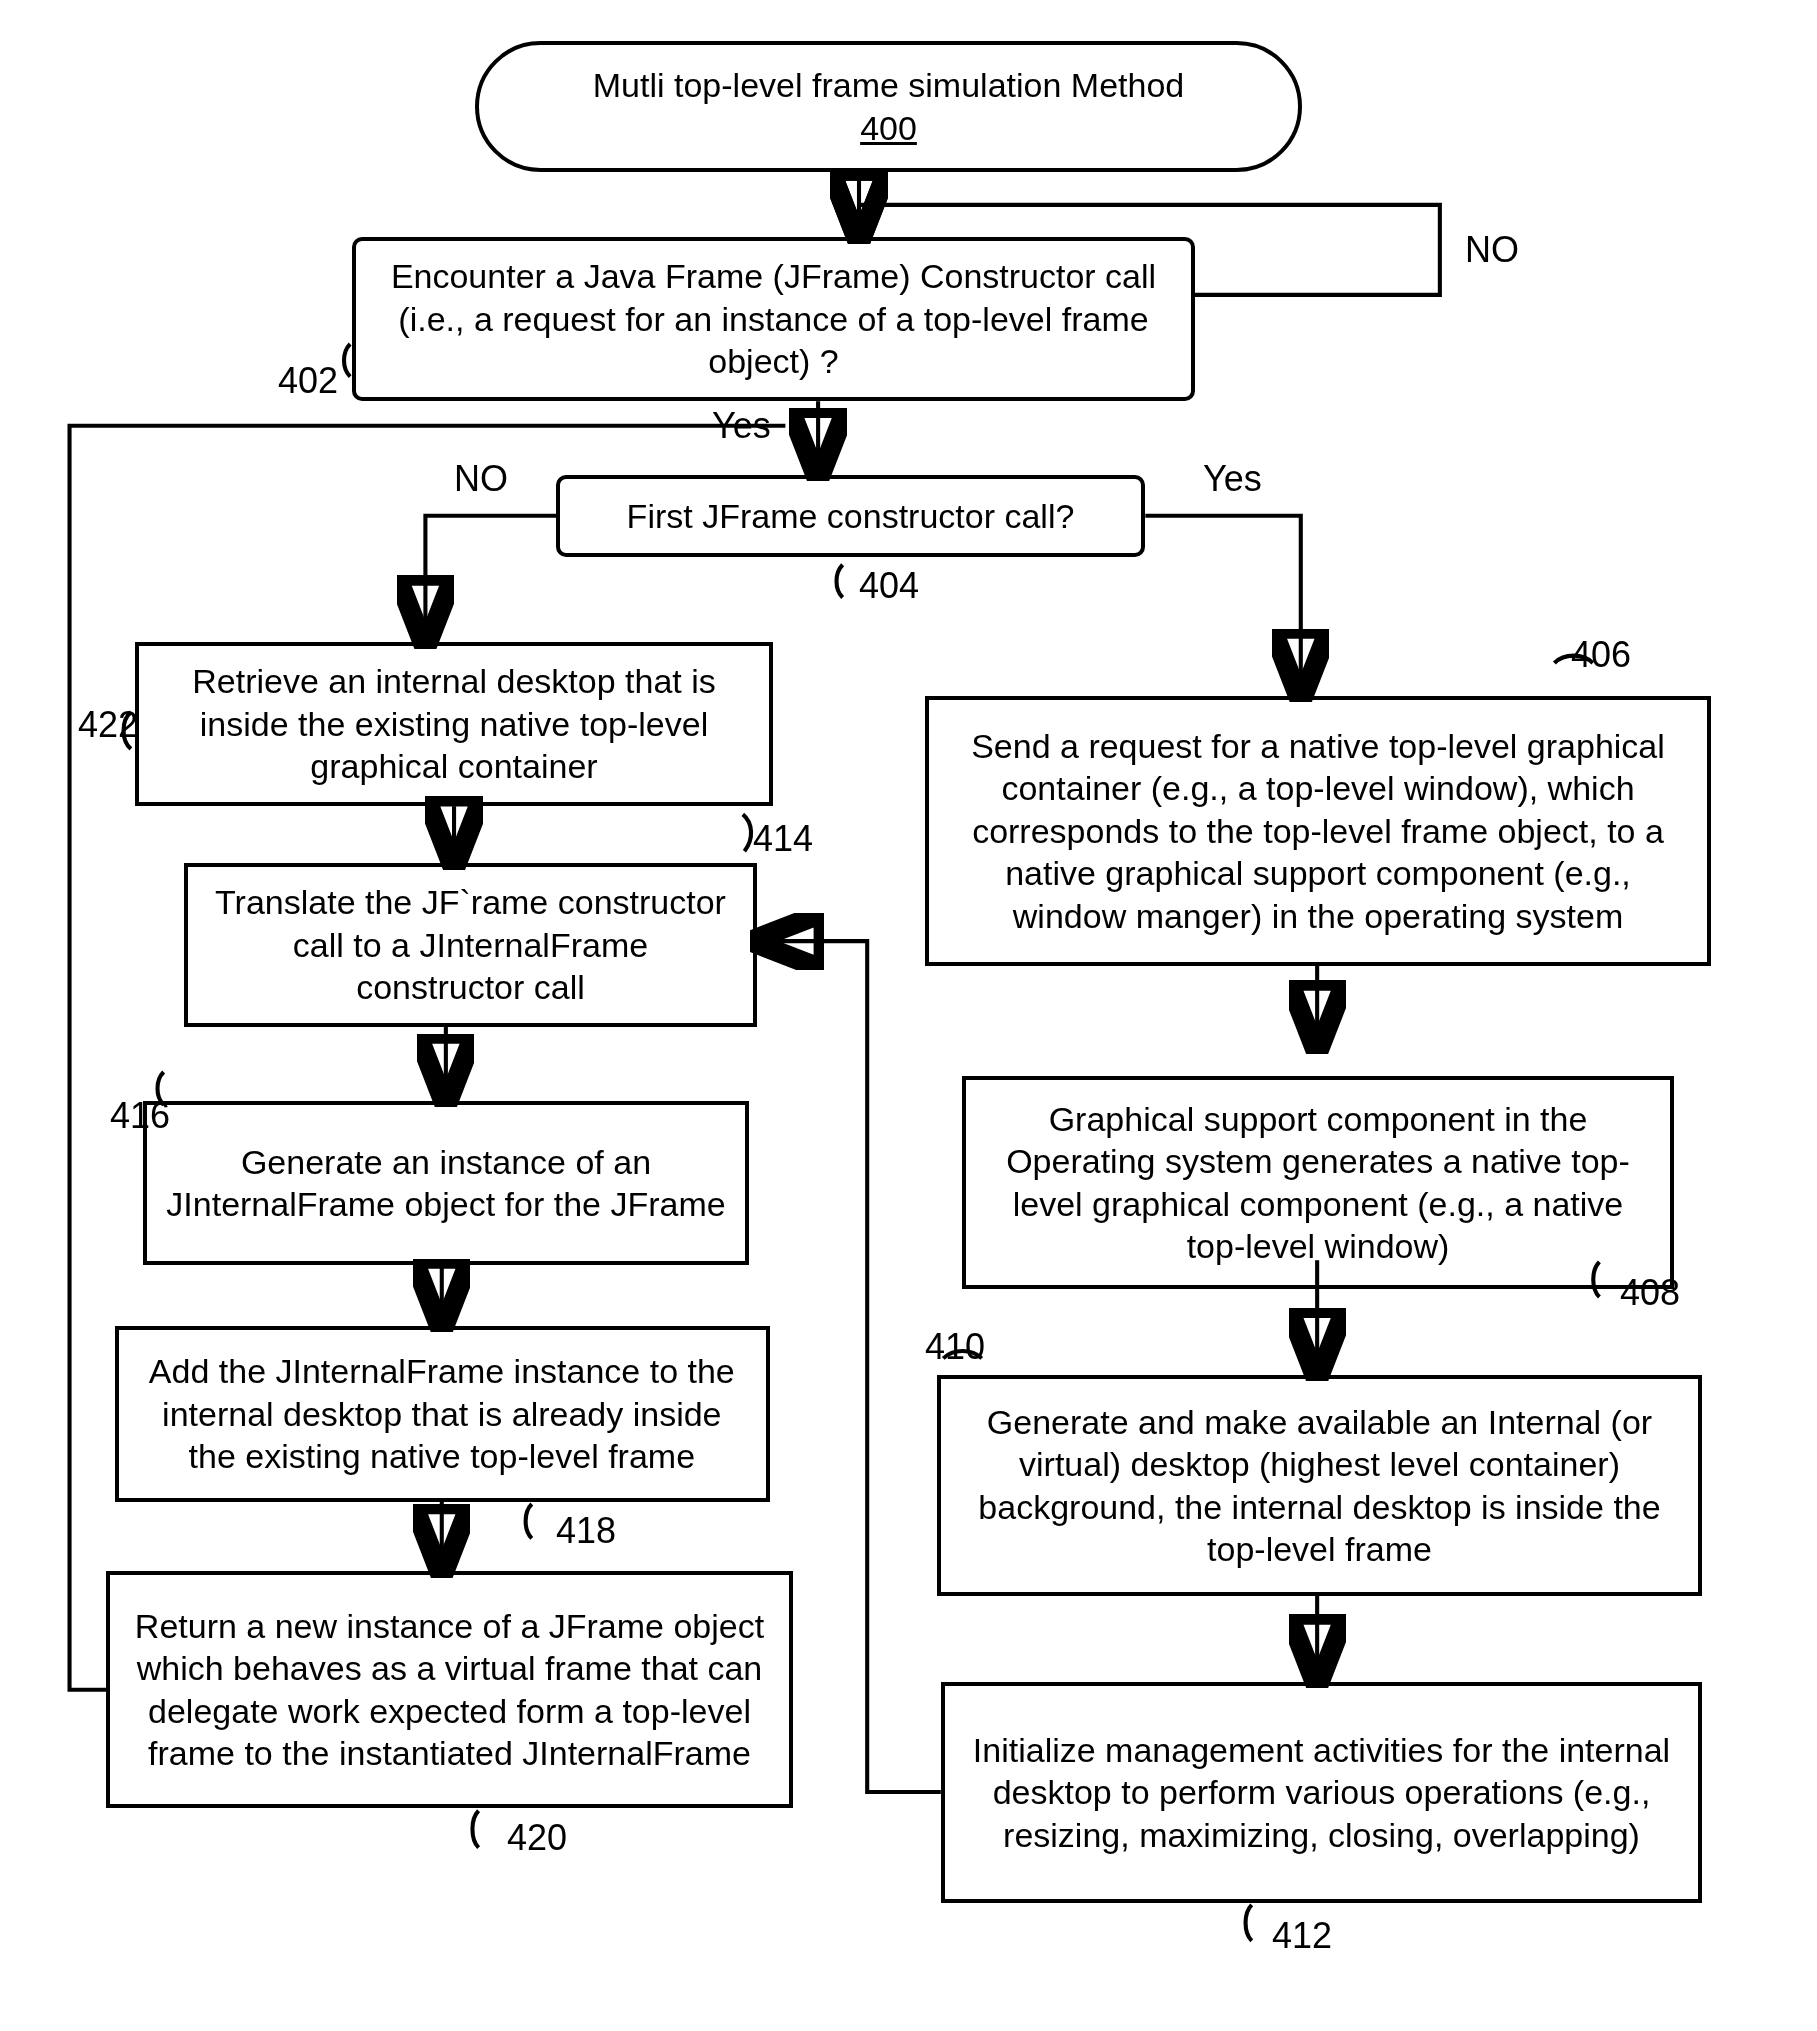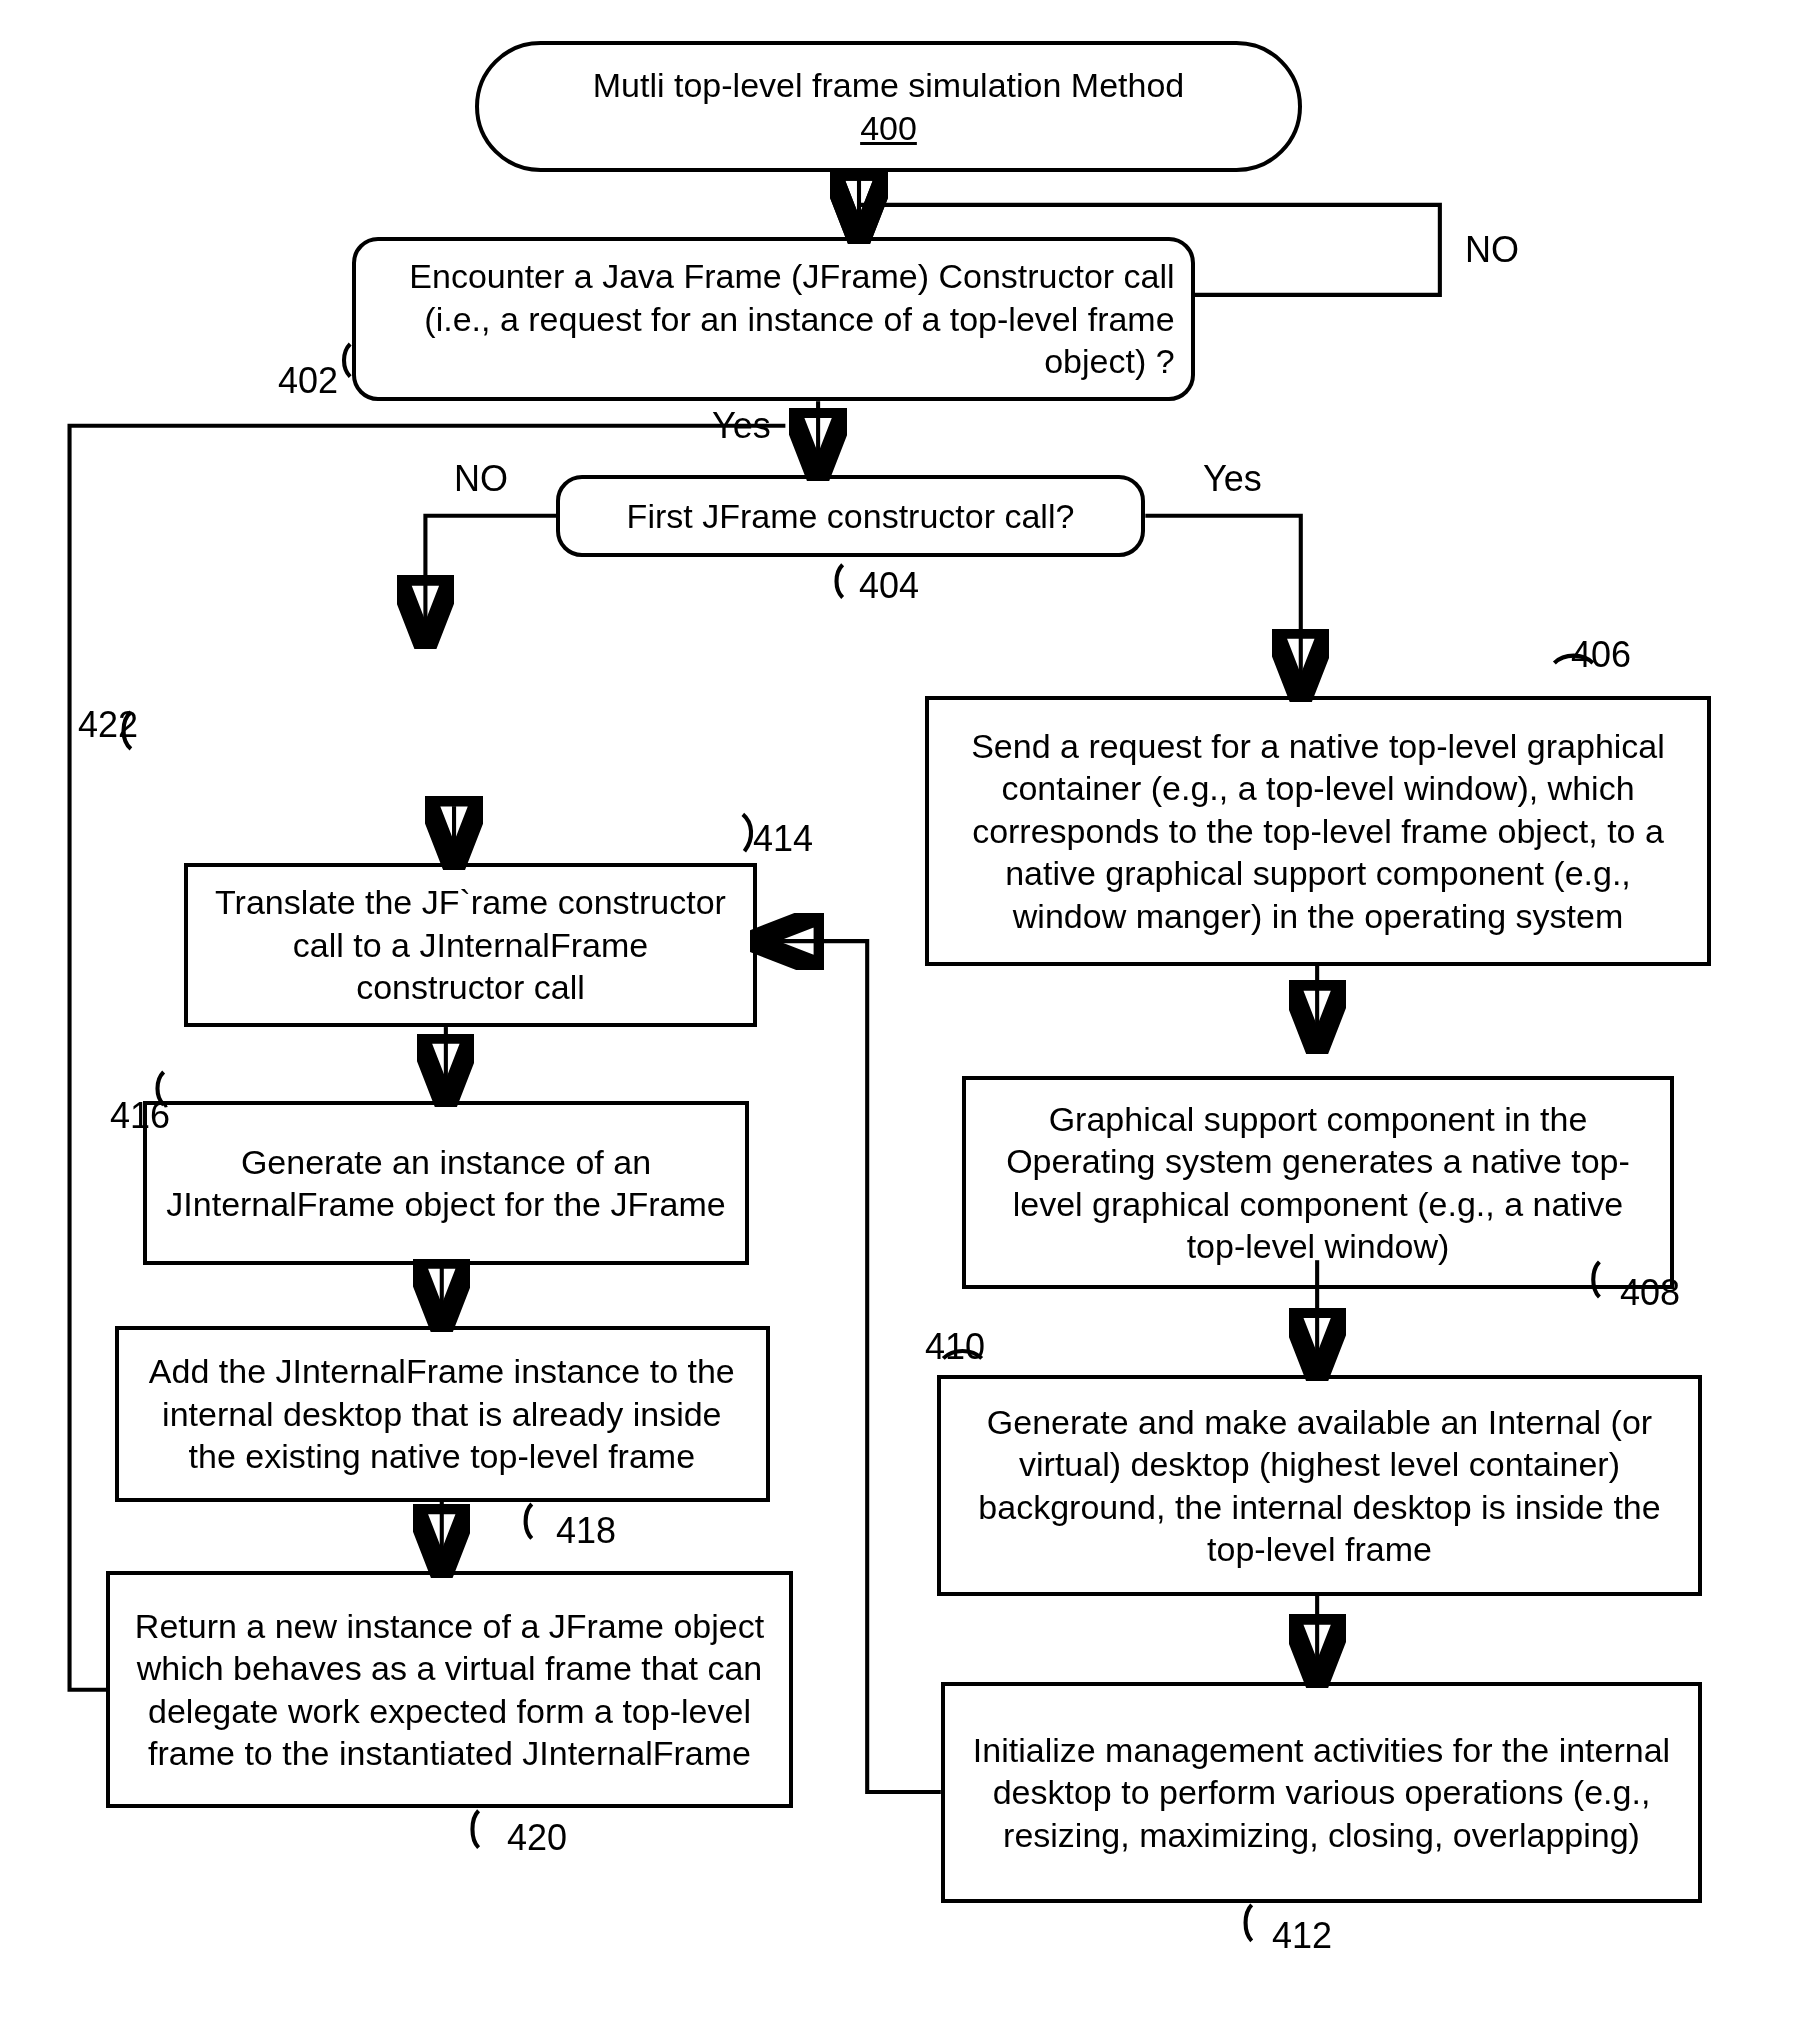--- a/index.html
+++ b/index.html
@@ -21,21 +21,21 @@
     background: #fff;
     display: flex;
     align-items: center;
     justify-content: center;
     text-align: center;
     font-size: 34px;
     line-height: 1.25;
     padding: 9.8px 16.4px;
   }
   .terminator { border-radius: 818px; }
-  .decision  { border-radius: 26px; text-align: right; }
+  .decision  { border-radius: 10px; }
   .underline { text-decoration: underline; }
   .label {
     position: absolute;
     font-size: 36px;
     background: transparent;
   }
   svg.wires {
     position: absolute;
     left: 0; top: 0;
     width: 1817px; height: 2032px;
@@ -61,20 +61,23 @@
   </div>
 
   <div class="node decision" style="left:352px; top:237px; width:843px; height:164px;">
     <span>Encounter a  Java Frame (JFrame) Constructor call (i.e., a request for an instance of a top-level frame object) ?</span>
   </div>
 
   <div class="node decision" style="left:556px; top:475px; width:589px; height:82px;">
     <span>First JFrame constructor call?</span>
   </div>
 
+  <div class="node" style="left:135px; top:642px; width:638px; height:164px;">
+    <span>Retrieve an internal desktop that is inside the existing native top-level graphical container</span>
+  </div>
 
   <div class="node" style="left:925px; top:696px; width:786px; height:270px;">
     <span>Send a request for a native top-level graphical container (e.g., a top-level window), which corresponds to the top-level frame object, to a native graphical support component (e.g., window manger) in the operating system</span>
   </div>
 
   <div class="node" style="left:184px; top:863px; width:573px; height:164px;">
     <span>Translate the JF`rame constructor call to a JInternalFrame constructor call</span>
   </div>
 
   <div class="node" style="left:962px; top:1047px; width:712px; height:213px;margin-top:29px;">

